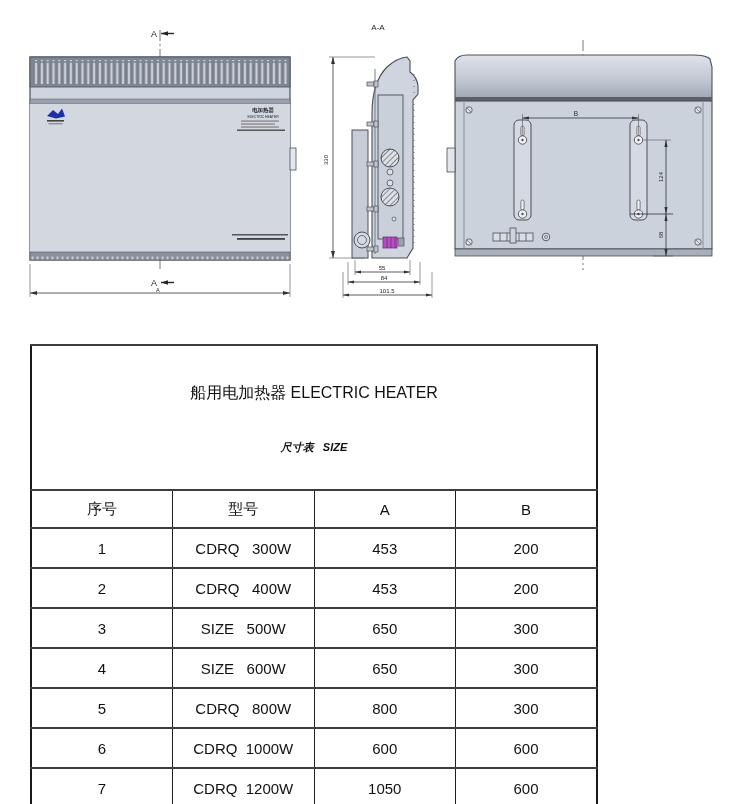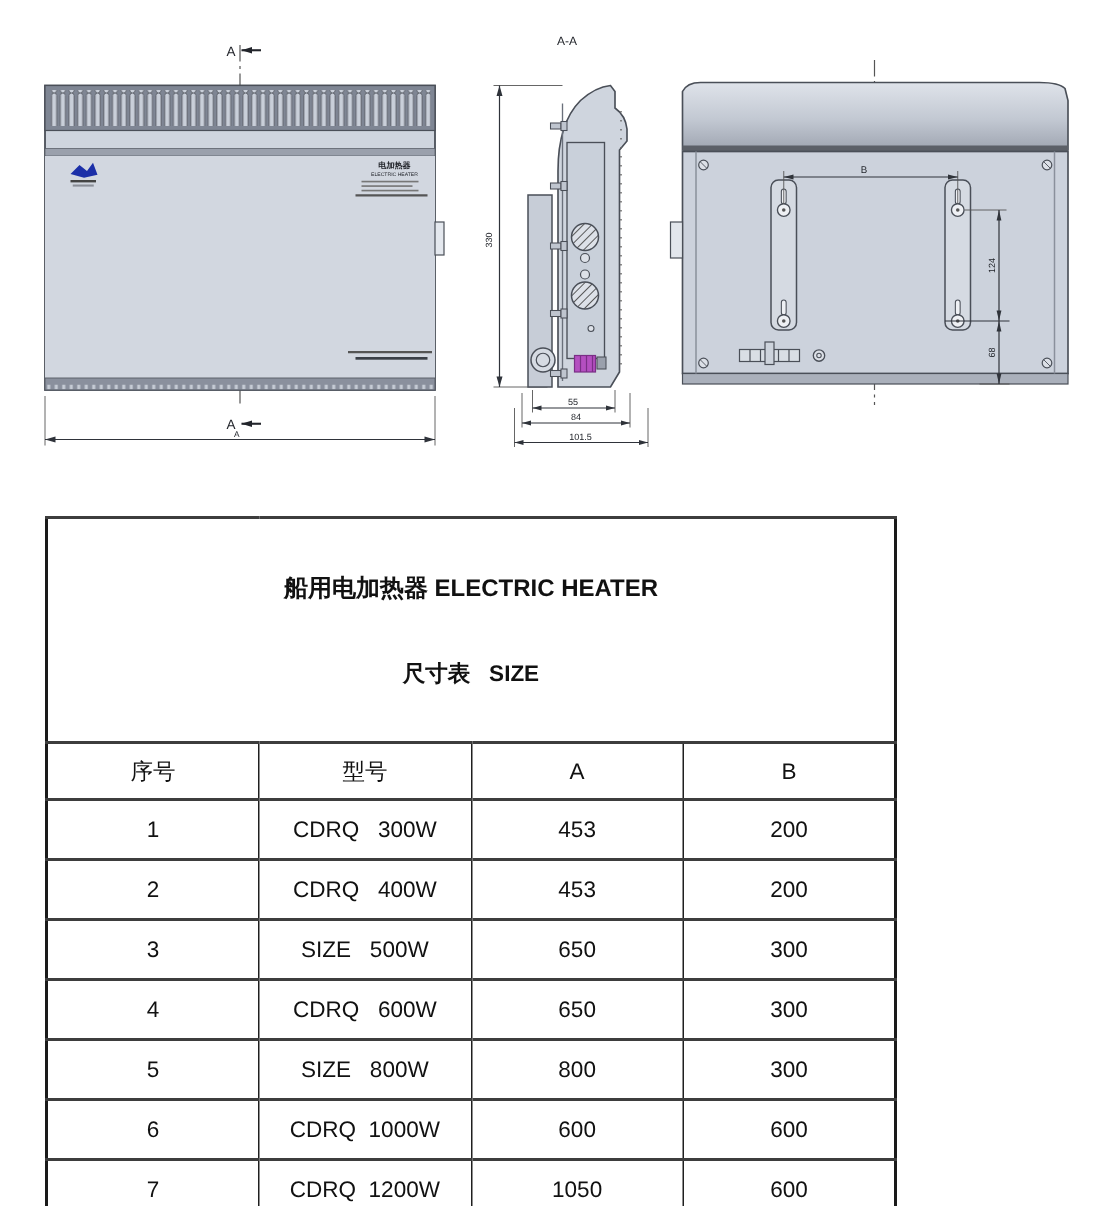--- a/index.html
+++ b/index.html
@@ -10,22 +10,22 @@
   
   .size-table{position:absolute;left:30px;top:344px;width:568px;
               border-collapse:collapse;table-layout:fixed;color:#111;}
   .size-table td{border:1.5px solid #1f1f1f;border-top:2px solid #3d3d3d;
                  text-align:center;vertical-align:middle;font-size:15px;
                  white-space:pre;overflow:hidden;}
   .size-table{border:2px solid #1a1a1a;}
   .size-table .t-title{height:70px;border-top:none;}
   .size-table .t-head td{height:34px;}
   .size-table .t-row td{height:36px;}
-  .tt1{font-weight:bold;font-size:16px;line-height:1.55;}
-  .tt2{font-weight:bold;font-size:15px;line-height:1.3;}
+  .tt1{font-weight:normal;font-size:16px;line-height:1.55;}
+  .tt2{font-weight:bold;font-size:11px;line-height:1.3;font-style:italic;}
   .c0{width:78px;}.c1{width:212px;}.c2{width:135px;}.c3{width:143px;}
 </style>
 </head>
 <body>
 
 <div class="canvas">
 
   <svg class="view" style="left:10px;top:14px" width="300" height="296" viewBox="0 0 300 296">
     <defs>
       <pattern id="p-vent" width="5.8" height="24" patternUnits="userSpaceOnUse">
@@ -270,27 +270,27 @@
       <td>200</td>
     </tr>
     <tr class="t-row">
       <td>3</td>
       <td>SIZE   500W</td>
       <td>650</td>
       <td>300</td>
     </tr>
     <tr class="t-row">
       <td>4</td>
-      <td>CDRQ   600W</td>
+      <td>SIZE   600W</td>
       <td>650</td>
       <td>300</td>
     </tr>
     <tr class="t-row">
       <td>5</td>
-      <td>SIZE   800W</td>
+      <td>CDRQ   800W</td>
       <td>800</td>
       <td>300</td>
     </tr>
     <tr class="t-row">
       <td>6</td>
       <td>CDRQ  1000W</td>
       <td>600</td>
       <td>600</td>
     </tr>
     <tr class="t-row">

